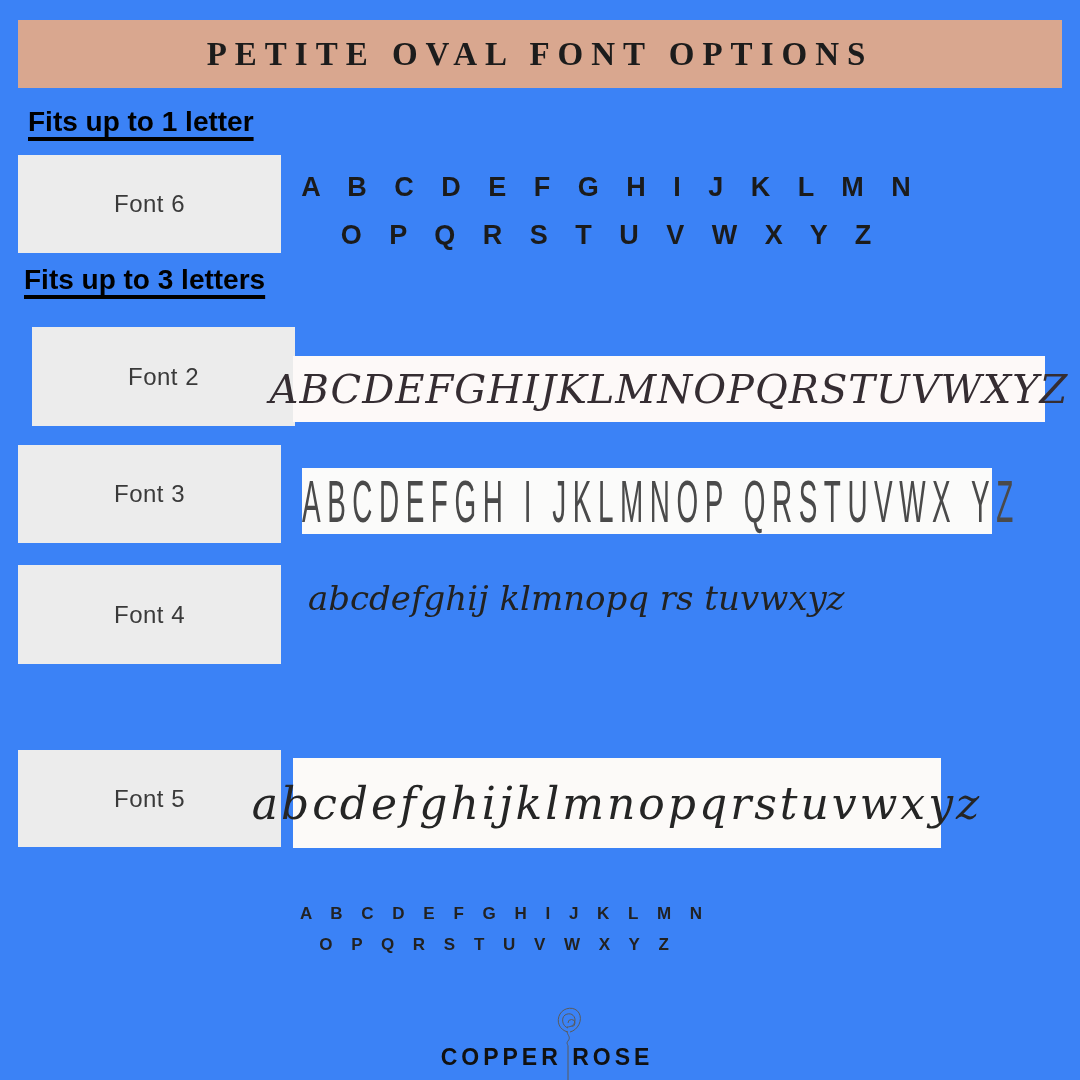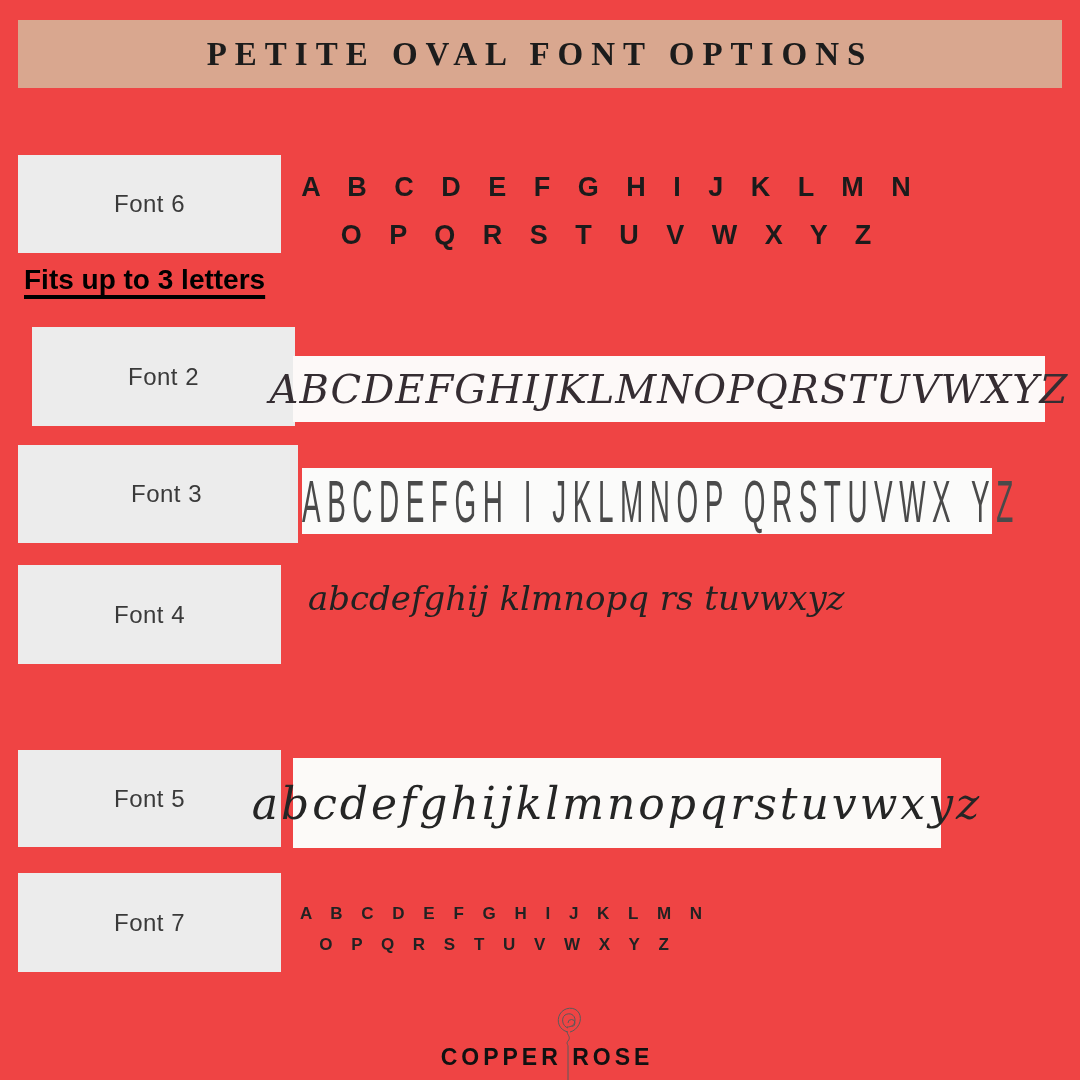--- a/index.html
+++ b/index.html
@@ -1,17 +1,17 @@
 <!DOCTYPE html>
 <html><head>
 <meta charset="utf-8">
 <style>
   html,body{margin:0;padding:0;background:#ffffff;}
   .canvas{
-    position:relative;width:1080px;height:1080px;background:#ef4444;overflow:hidden;
+    position:relative;width:1080px;height:1080px;background:#3b82f6;overflow:hidden;
     font-family:"Liberation Sans",sans-serif;
   }
   
   .banner{
     position:absolute;left:18px;top:20px;width:1044px;height:68px;
     background:#D9A78F;display:flex;align-items:center;justify-content:center;
   }
   .banner-title{
     font-family:"Liberation Serif",serif;font-weight:700;font-size:33px;
     letter-spacing:8px;color:#1c1c1c;
@@ -26,21 +26,21 @@
   .h2{top:264px;}
   .h3{top:692px;}
   
   .fontbox{
     position:absolute;left:18px;width:263px;background:#ECECEC;
     display:flex;align-items:center;justify-content:center;text-align:right;
   }
   .fontbox span{font-size:24px;color:#3A3A3A;letter-spacing:0.5px;}
   .b6{top:155px;height:98px;}
   .b2{top:327px;height:99px;margin-left:14px;}
-  .b3{top:445px;height:98px;padding-left:17px;}
+  .b3{top:445px;height:98px;}
   .b4{top:565px;height:99px;}
   .b5{top:750px;height:97px;}
   .b7{top:873px;height:99px;}
   
   .sample{position:absolute;color:#1c1c1c;white-space:nowrap;}
   .caps-bold{
     left:300px;top:163px;width:622px;text-align:center;
     font-weight:700;font-size:27px;letter-spacing:10px;line-height:48px;color:#1b1b1b;
   }
   .script-caps{
@@ -81,20 +81,21 @@
 </style>
 </head>
 <body>
 
 <div class="canvas">
 
   <div class="banner">
     <div class="banner-title">PETITE OVAL FONT OPTIONS</div>
   </div>
 
+  <div class="sec-heading h1">Fits up to 1 letter</div>
 
   <div class="fontbox b6">
     <span>Font 6</span>
   </div>
   <div class="sample caps-bold">
     <div>A  B  C  D  E  F  G  H  I  J  K  L  M  N</div>
     <div>O  P  Q  R  S  T  U  V  W  X  Y  Z</div>
   </div>
 
   <div class="sec-heading h2">Fits up to 3 letters</div>
@@ -115,23 +116,20 @@
     <span>Font 4</span>
   </div>
   <div class="sample script-lower">abcdefghij klmnopq rs tuvwxyz</div>
 
 
   <div class="fontbox b5">
     <span>Font 5</span>
   </div>
   <div class="sample script-lower-2">abcdefghijklmnopqrstuvwxyz</div>
 
-  <div class="fontbox b7">
-    <span>Font 7</span>
-  </div>
   <div class="sample caps-bold-small">
     <div>A  B  C  D  E  F  G  H  I  J  K  L  M  N</div>
     <div>O  P  Q  R  S  T  U  V  W  X  Y  Z</div>
   </div>
 
   <div class="footer">
     <svg class="rose-svg" width="46" height="76" viewBox="0 0 46 76">
       <g fill="none" stroke="#5a5a5a" stroke-width="1">
         <path d="M23 28 C14 26 11 17 15 10 C19 3 30 2 34 9 C38 16 33 26 25 28"></path>
         <path d="M23 24 C17 22 16 14 20 11 C25 8 30 11 30 16 C30 21 26 23 22 23"></path>

